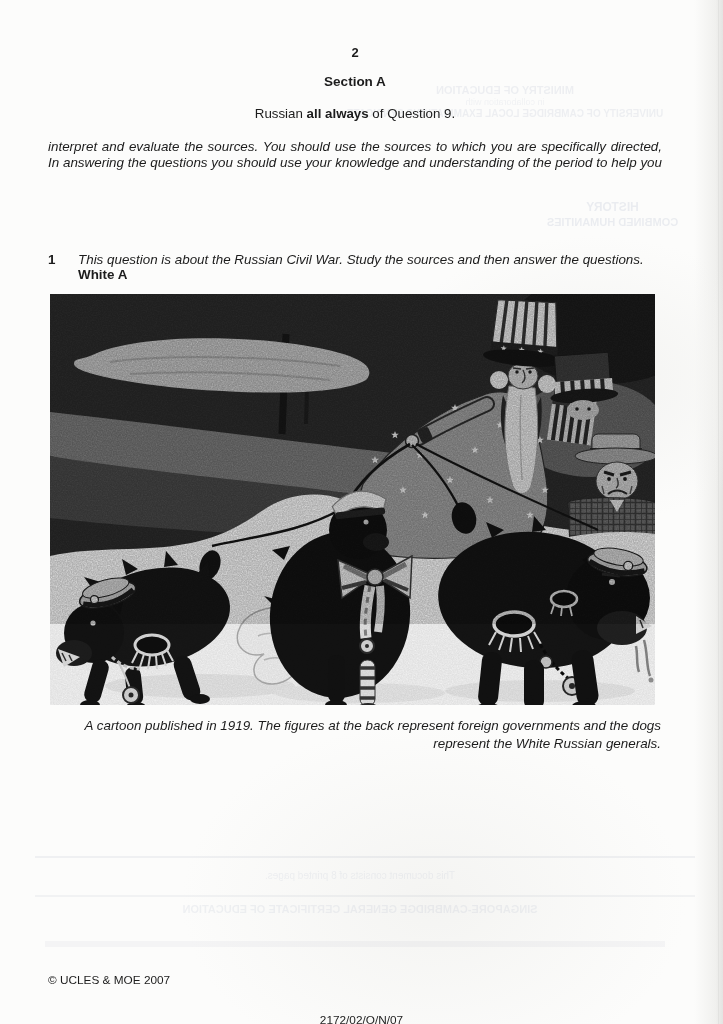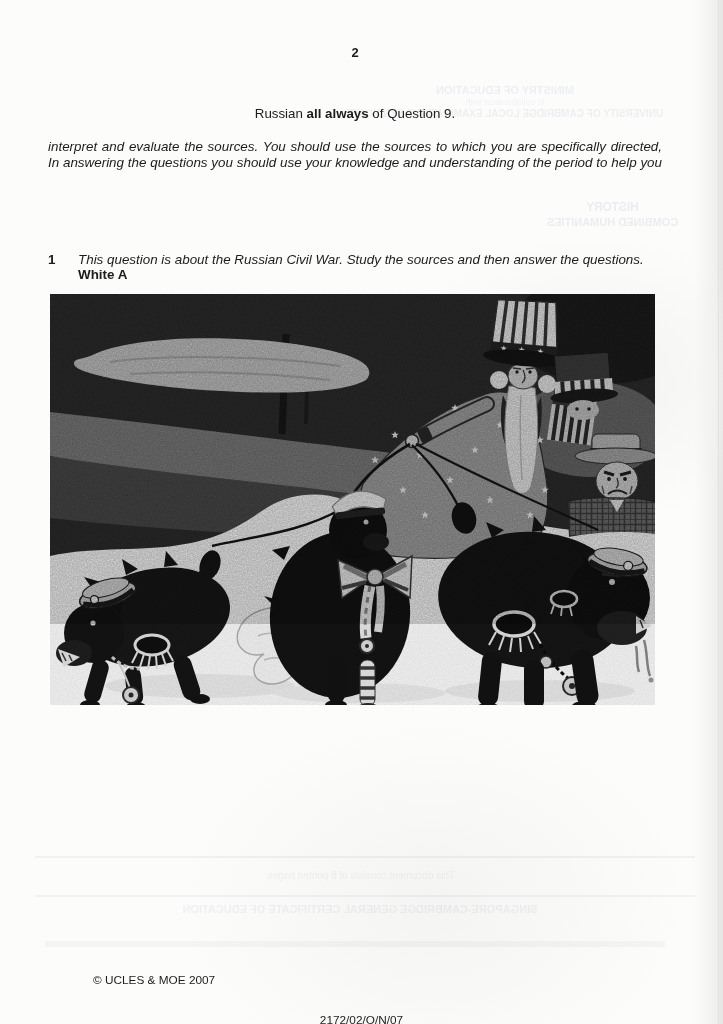--- a/index.html
+++ b/index.html
@@ -19,21 +19,21 @@
   .section-head{top:74px;font-size:13.5px;font-weight:bold;}
   .answer-line{top:106px;font-size:13.3px;}
   .rubric{top:139px;left:48px;width:614px;font-style:italic;font-size:13.4px;line-height:15.9px;}
   .rubric .just{text-align:justify;text-align-last:justify;}
   .q-row{top:252px;left:48px;width:614px;font-size:13.4px;}
   .q-num{font-weight:bold;display:inline-block;width:30px;vertical-align:top;}
   .q-text{font-style:italic;display:inline-block;width:580px;}
   .source-label{top:267px;left:78px;font-size:13.4px;font-weight:bold;}
   .cartoon-wrap{left:50px;top:294px;width:605px;height:411px;}
   .caption{top:717px;left:48px;width:613px;text-align:right;font-style:italic;font-size:13.4px;line-height:18px;}
-  .footer-left{top:973px;left:48px;font-size:11.8px;margin-left:45px;}
+  .footer-left{top:973px;left:48px;font-size:11.8px;}
   .footer-center{top:973px;left:0;width:723px;text-align:center;font-size:11.8px;margin-top:40px;}
   
   .bleed{position:absolute;transform:scaleX(-1);color:#6e7ea3;filter:blur(0.5px);white-space:nowrap;}
   .b1{top:84px;left:300px;width:410px;text-align:center;font-size:11px;font-weight:bold;opacity:0.10;}
   .b2{top:97px;left:300px;width:410px;text-align:center;font-size:9px;opacity:0.08;}
   .b3{top:108px;left:300px;width:410px;text-align:center;font-size:10px;font-weight:bold;opacity:0.10;}
   .b4{top:200px;left:520px;width:185px;text-align:center;font-size:12px;font-weight:bold;opacity:0.12;}
   .b5{top:216px;left:520px;width:185px;text-align:center;font-size:11px;font-weight:bold;opacity:0.12;}
   .b6{top:870px;left:60px;width:600px;text-align:center;font-size:10px;opacity:0.09;}
   .b7{top:903px;left:40px;width:640px;text-align:center;font-size:11px;font-weight:bold;opacity:0.09;}
@@ -53,20 +53,21 @@
   <div class="bleed b4">HISTORY</div>
   <div class="bleed b5">COMBINED HUMANITIES</div>
   <div class="bleed-rule r1"></div>
   <div class="bleed b6">This document consists of 8 printed pages.</div>
   <div class="bleed-rule r2"></div>
   <div class="bleed b7">SINGAPORE-CAMBRIDGE GENERAL CERTIFICATE OF EDUCATION</div>
   <div class="bleed-rule r3"></div>
   <div class="edge-line"></div>
 
   <div class="abs center-block hdr-num">2</div>
+  <div class="abs center-block section-head">Section A</div>
   <div class="abs center-block answer-line"><span>Russian </span><span class="bold">all always</span><span> of Question 9.</span></div>
 
   <div class="abs rubric">
     <div class="just">interpret and evaluate the sources. You should use the sources to which you are specifically directed,</div>
     <div class="just">In answering the questions you should use your knowledge and understanding of the period to help you</div>
   </div>
 
   <div class="abs q-row">
     <span class="q-num">1</span><span class="q-text">This question is about the Russian Civil War. Study the sources and then answer the questions.</span>
   </div>
@@ -306,17 +307,21 @@
         <ellipse cx="66" cy="204" rx="12" ry="5" fill="#131313"></ellipse>
           <ellipse cx="112" cy="208" rx="12" ry="5" fill="#131313"></ellipse>
           <ellipse cx="162" cy="202" rx="12" ry="5" fill="#131313"></ellipse>
       </g>
 
       <rect width="605" height="300" filter="url(#grain)" opacity="0.22"></rect>
       <rect width="605" height="411" filter="url(#grain)" opacity="0.1"></rect>
     </svg>
   </div>
 
+  <div class="abs caption">
+    <div>A cartoon published in 1919. The figures at the back represent foreign governments and the dogs</div>
+    <div>represent the White Russian generals.</div>
+  </div>
 
   <div class="abs footer-left">© UCLES &amp; MOE 2007</div>
   <div class="abs footer-center">2172/02/O/N/07</div>
 
 </div>
 
 </body></html>

